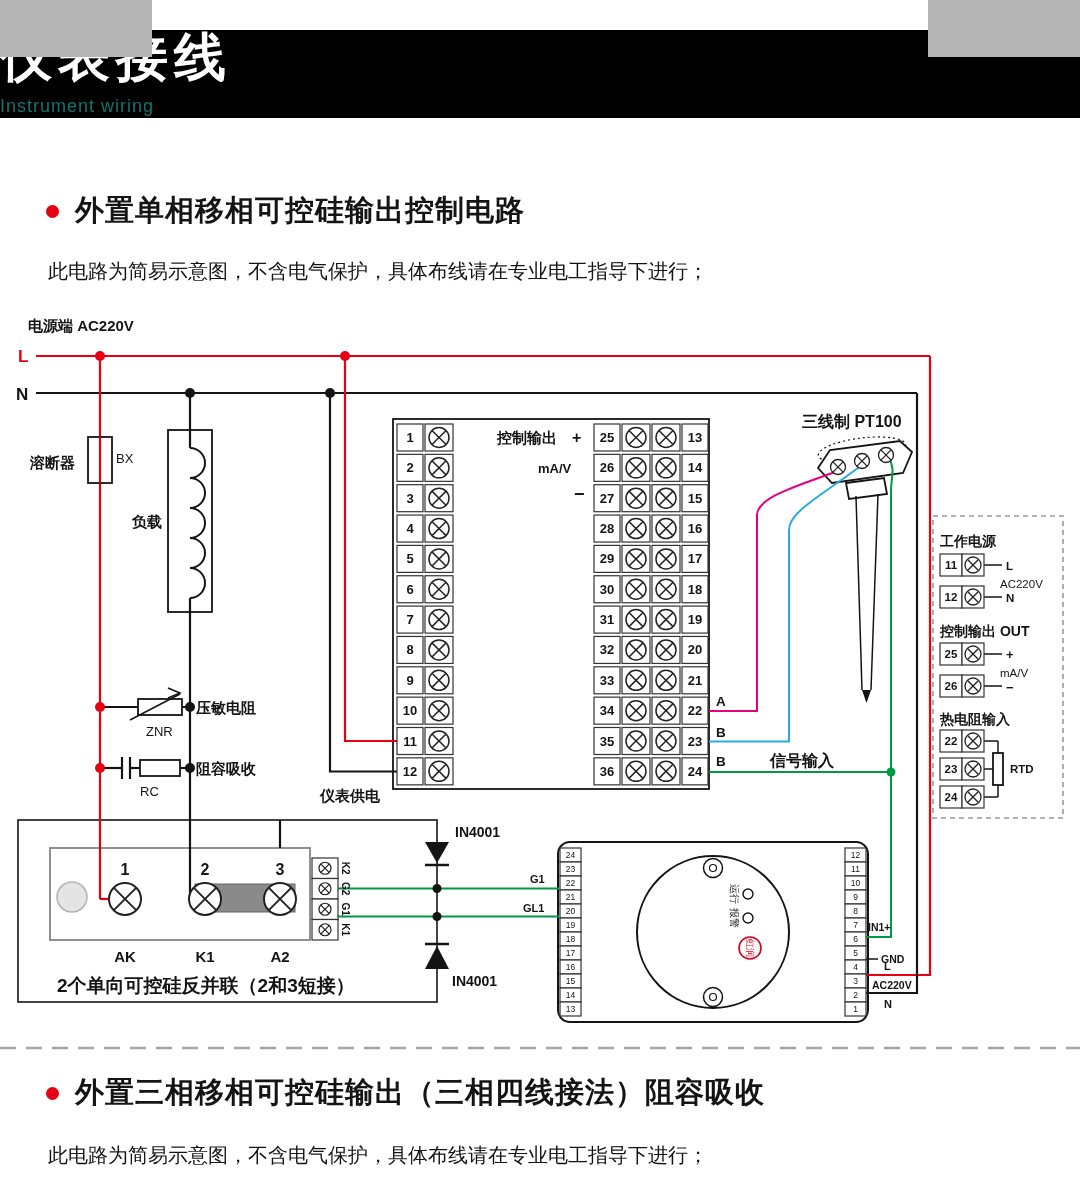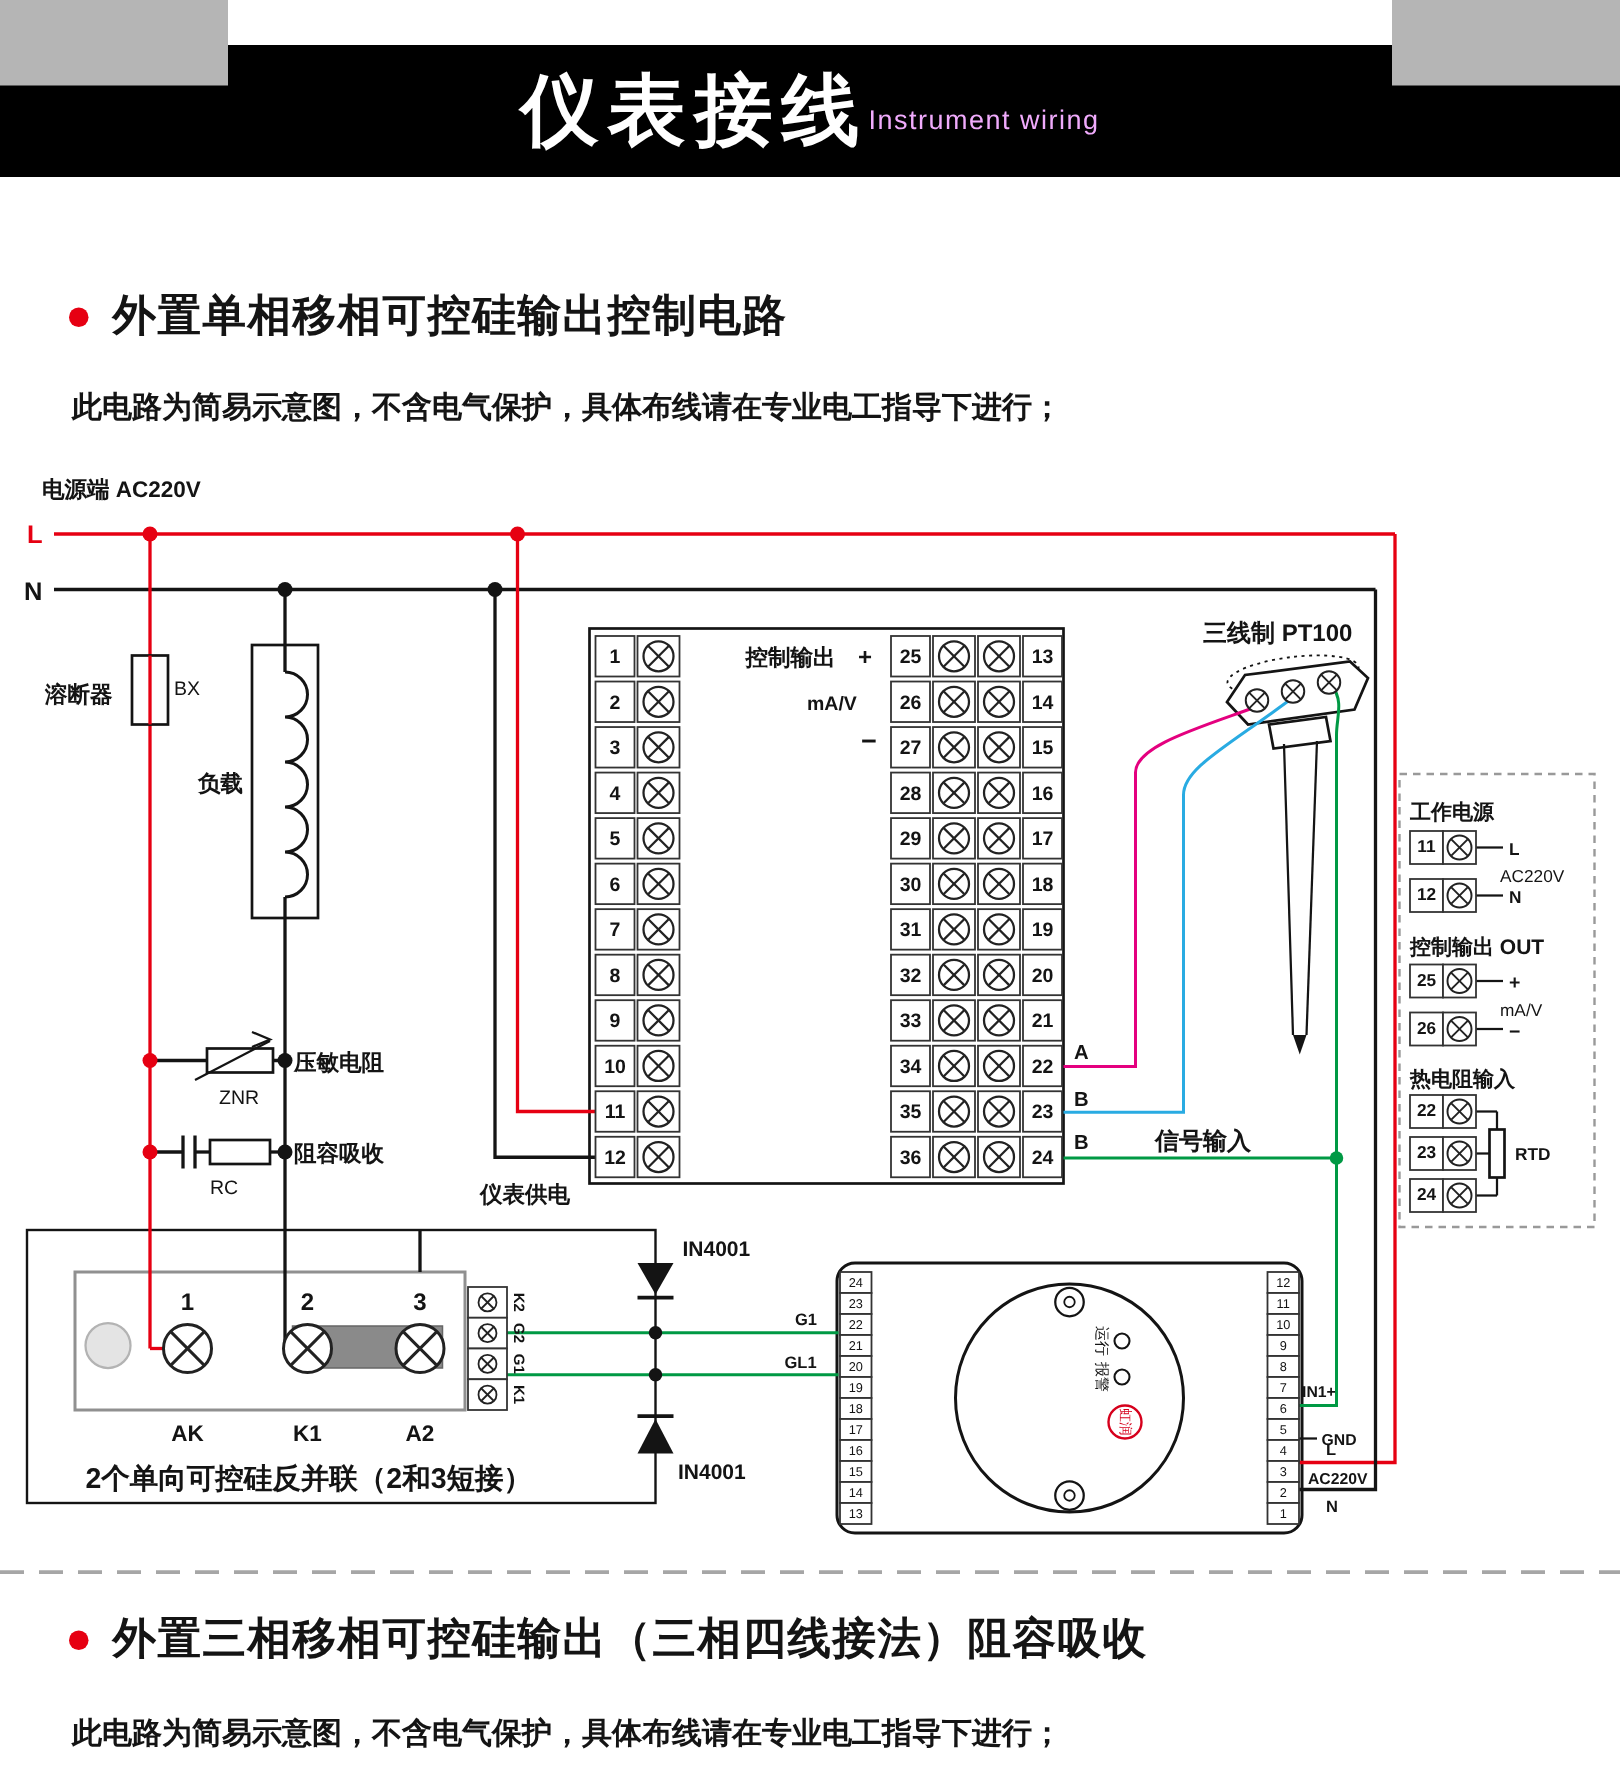--- a/index.html
+++ b/index.html
@@ -1,30 +1,30 @@
 <!DOCTYPE html>
 <html><head>
 <meta charset="utf-8">
 <style>
   *{box-sizing:border-box}
   html,body{margin:0;padding:0}
   body{width:1080px;height:1182px;position:relative;background:#fff;overflow:hidden;
        font-family:"Liberation Sans","DejaVu Sans",sans-serif;color:#141414}
   
   .hdr-band{position:absolute;left:0;top:30px;width:1080px;height:88px;background:#000;
-            display:flex;flex-direction:row;align-items:center;justify-content:center;z-index:2}
+            display:flex;flex-direction:column;align-items:flex-start;justify-content:center;z-index:2}
   .hdr-title{color:#fff;font-size:52px;font-weight:bold;letter-spacing:6px;line-height:1}
-  .hdr-sub{color:#f0abfc;font-size:18px;margin-top:13px;letter-spacing:1px}
+  .hdr-sub{color:#0f766e;font-size:18px;margin-top:13px;letter-spacing:1px}
   .corner{position:absolute;top:0;width:152px;height:57px;background:#b5b5b5;z-index:3}
   .corner.l{left:0}.corner.r{right:0}
   
   .sec{position:absolute;left:46px;display:flex;align-items:center;gap:16px;height:38px}
   .bullet{width:13px;height:13px;border-radius:50%;background:#e60012;flex:none}
   .sec-text{font-size:29px;font-weight:bold;letter-spacing:1px;white-space:nowrap}
-  .note{position:absolute;left:48px;font-size:20px;font-weight:bold;white-space:nowrap}
+  .note{position:absolute;left:48px;font-size:20px;font-weight:normal;white-space:nowrap}
   
   svg#dg{position:absolute;left:0;top:0;z-index:1}
   .lbl{font-family:"Liberation Sans","DejaVu Sans",sans-serif;fill:#141414}
   .b{font-weight:bold}
   .red{fill:#e60012}
   .brandred{fill:#d6001c}
   .tc{text-anchor:middle;dominant-baseline:central}
   .vt{text-anchor:middle;dominant-baseline:central}
   .cell{fill:#fff;stroke:#333;stroke-width:1.2}
   .sym{fill:#fff;stroke:#141414;stroke-width:1.8}

